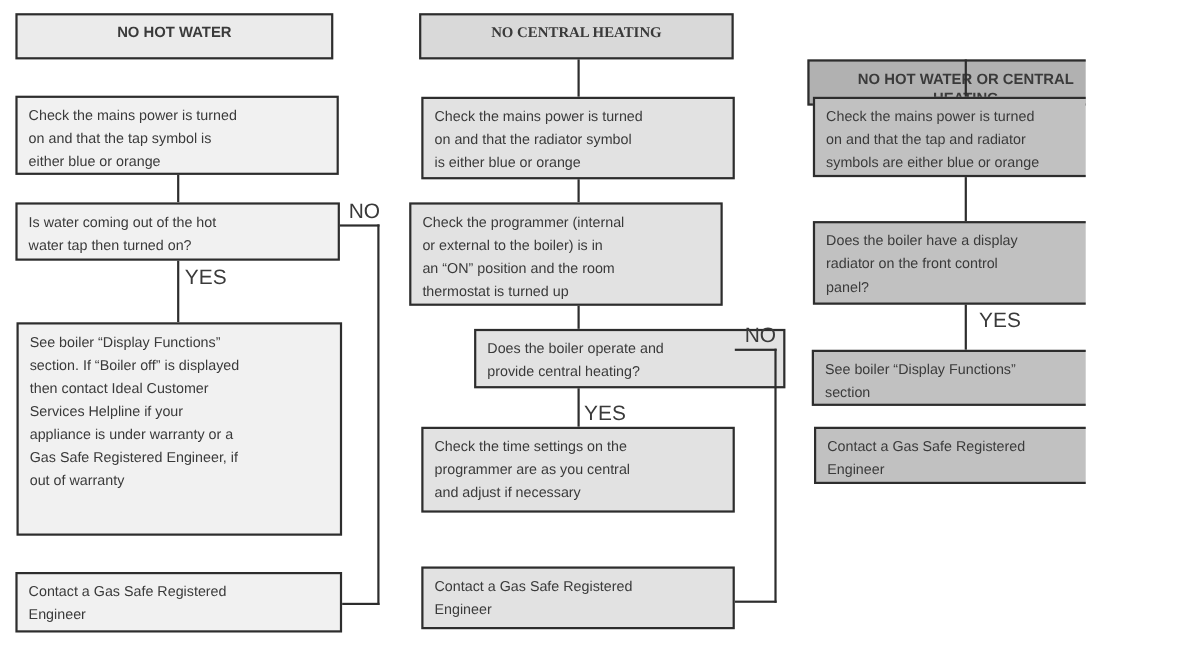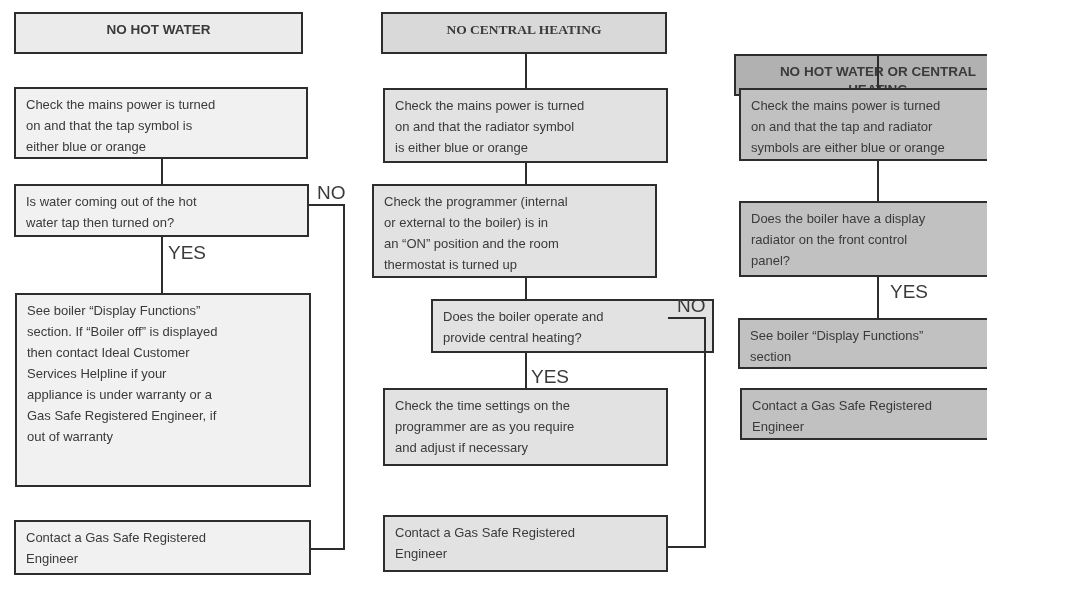--- a/index.html
+++ b/index.html
@@ -105,21 +105,21 @@
 
     <div class="lbl" style="left:677px;top:299px;">NO</div>
     <div class="conn" style="left:668px;top:317px;width:38px;height:2px;"></div>
     <div class="conn" style="left:704px;top:317px;width:2px;height:231px;"></div>
     <div class="conn" style="left:668px;top:546px;width:38px;height:2px;"></div>
 
     <div class="lbl" style="left:531px;top:370px;">YES</div>
     <div class="conn" style="left:525px;top:353px;width:2px;height:35px;"></div>
 
     <div class="box fill-m" style="left:383px;top:388px;width:285px;height:78px;">Check the time settings on the
-programmer are as you require
+programmer are as you central
 and adjust if necessary</div>
 
     <div class="box fill-m" style="left:383px;top:515px;width:285px;height:57px;">Contact a Gas Safe Registered
 Engineer</div>
   </div>
 
   <div>
     <div class="box title-box fill-rt" style="left:734px;top:12px;width:288px;height:42px;">NO HOT WATER OR CENTRAL HEATING</div>
 
     <div class="conn" style="left:877px;top:54px;width:2px;height:34px;"></div>

